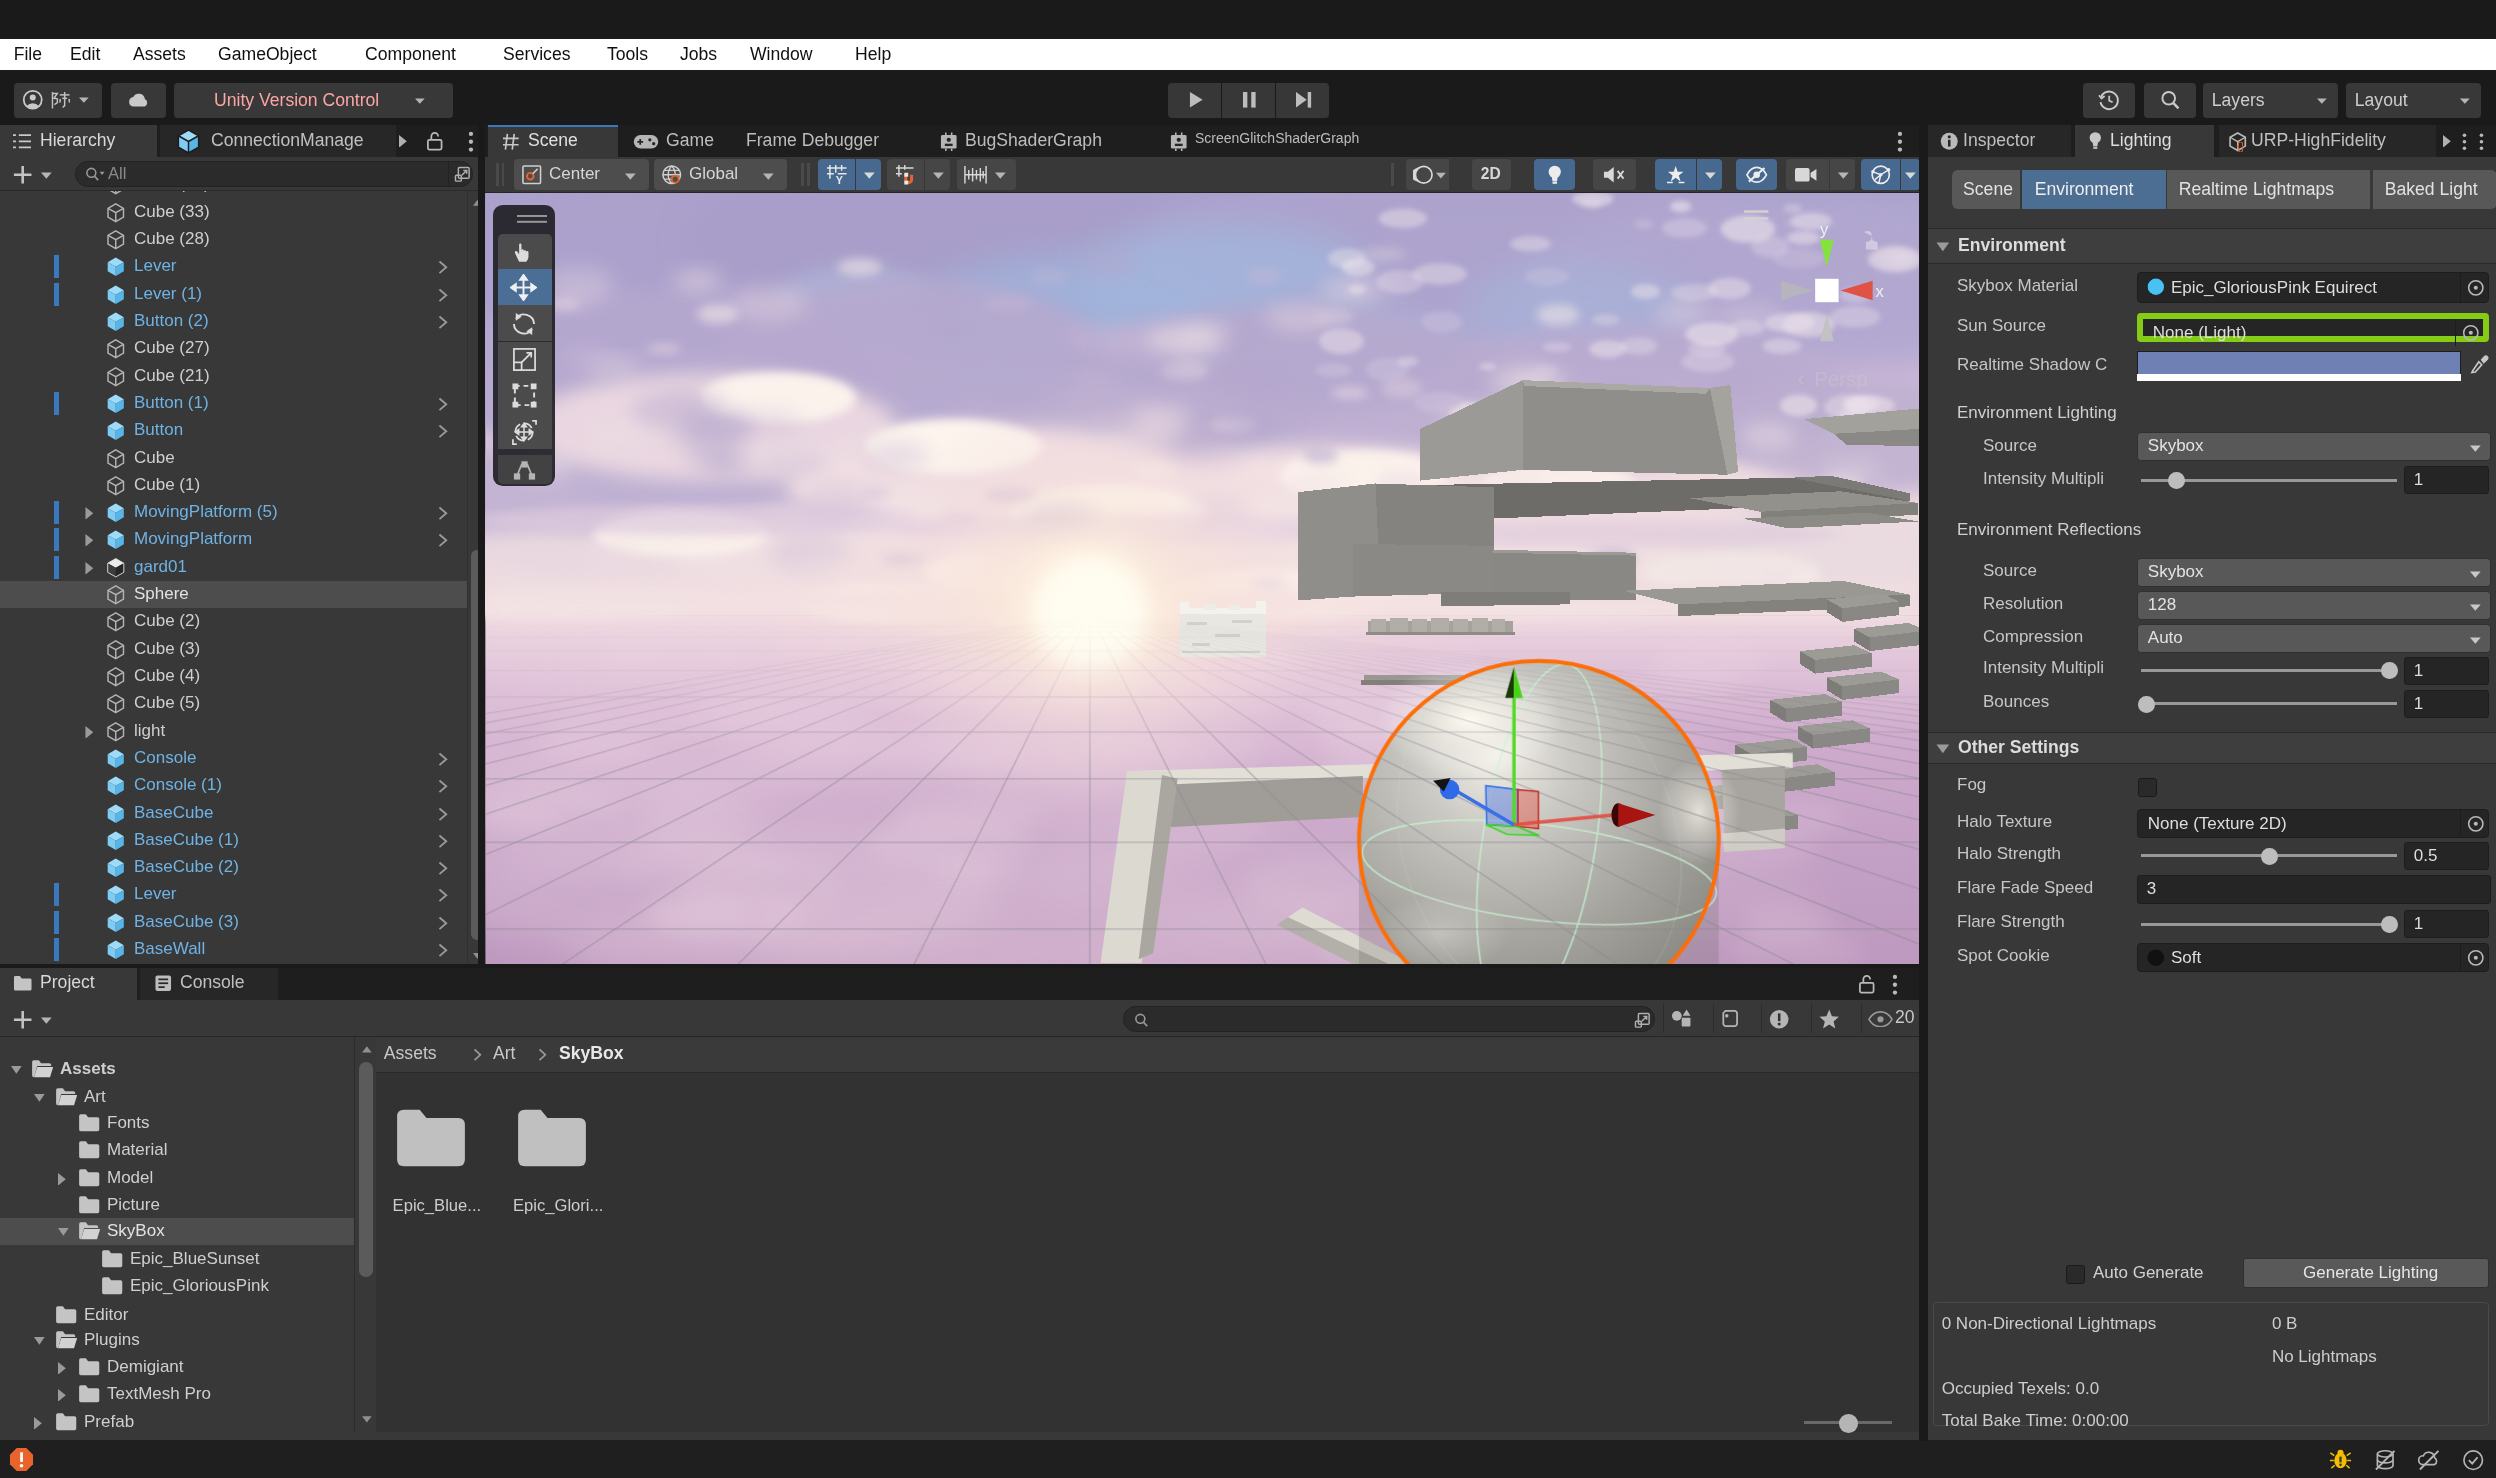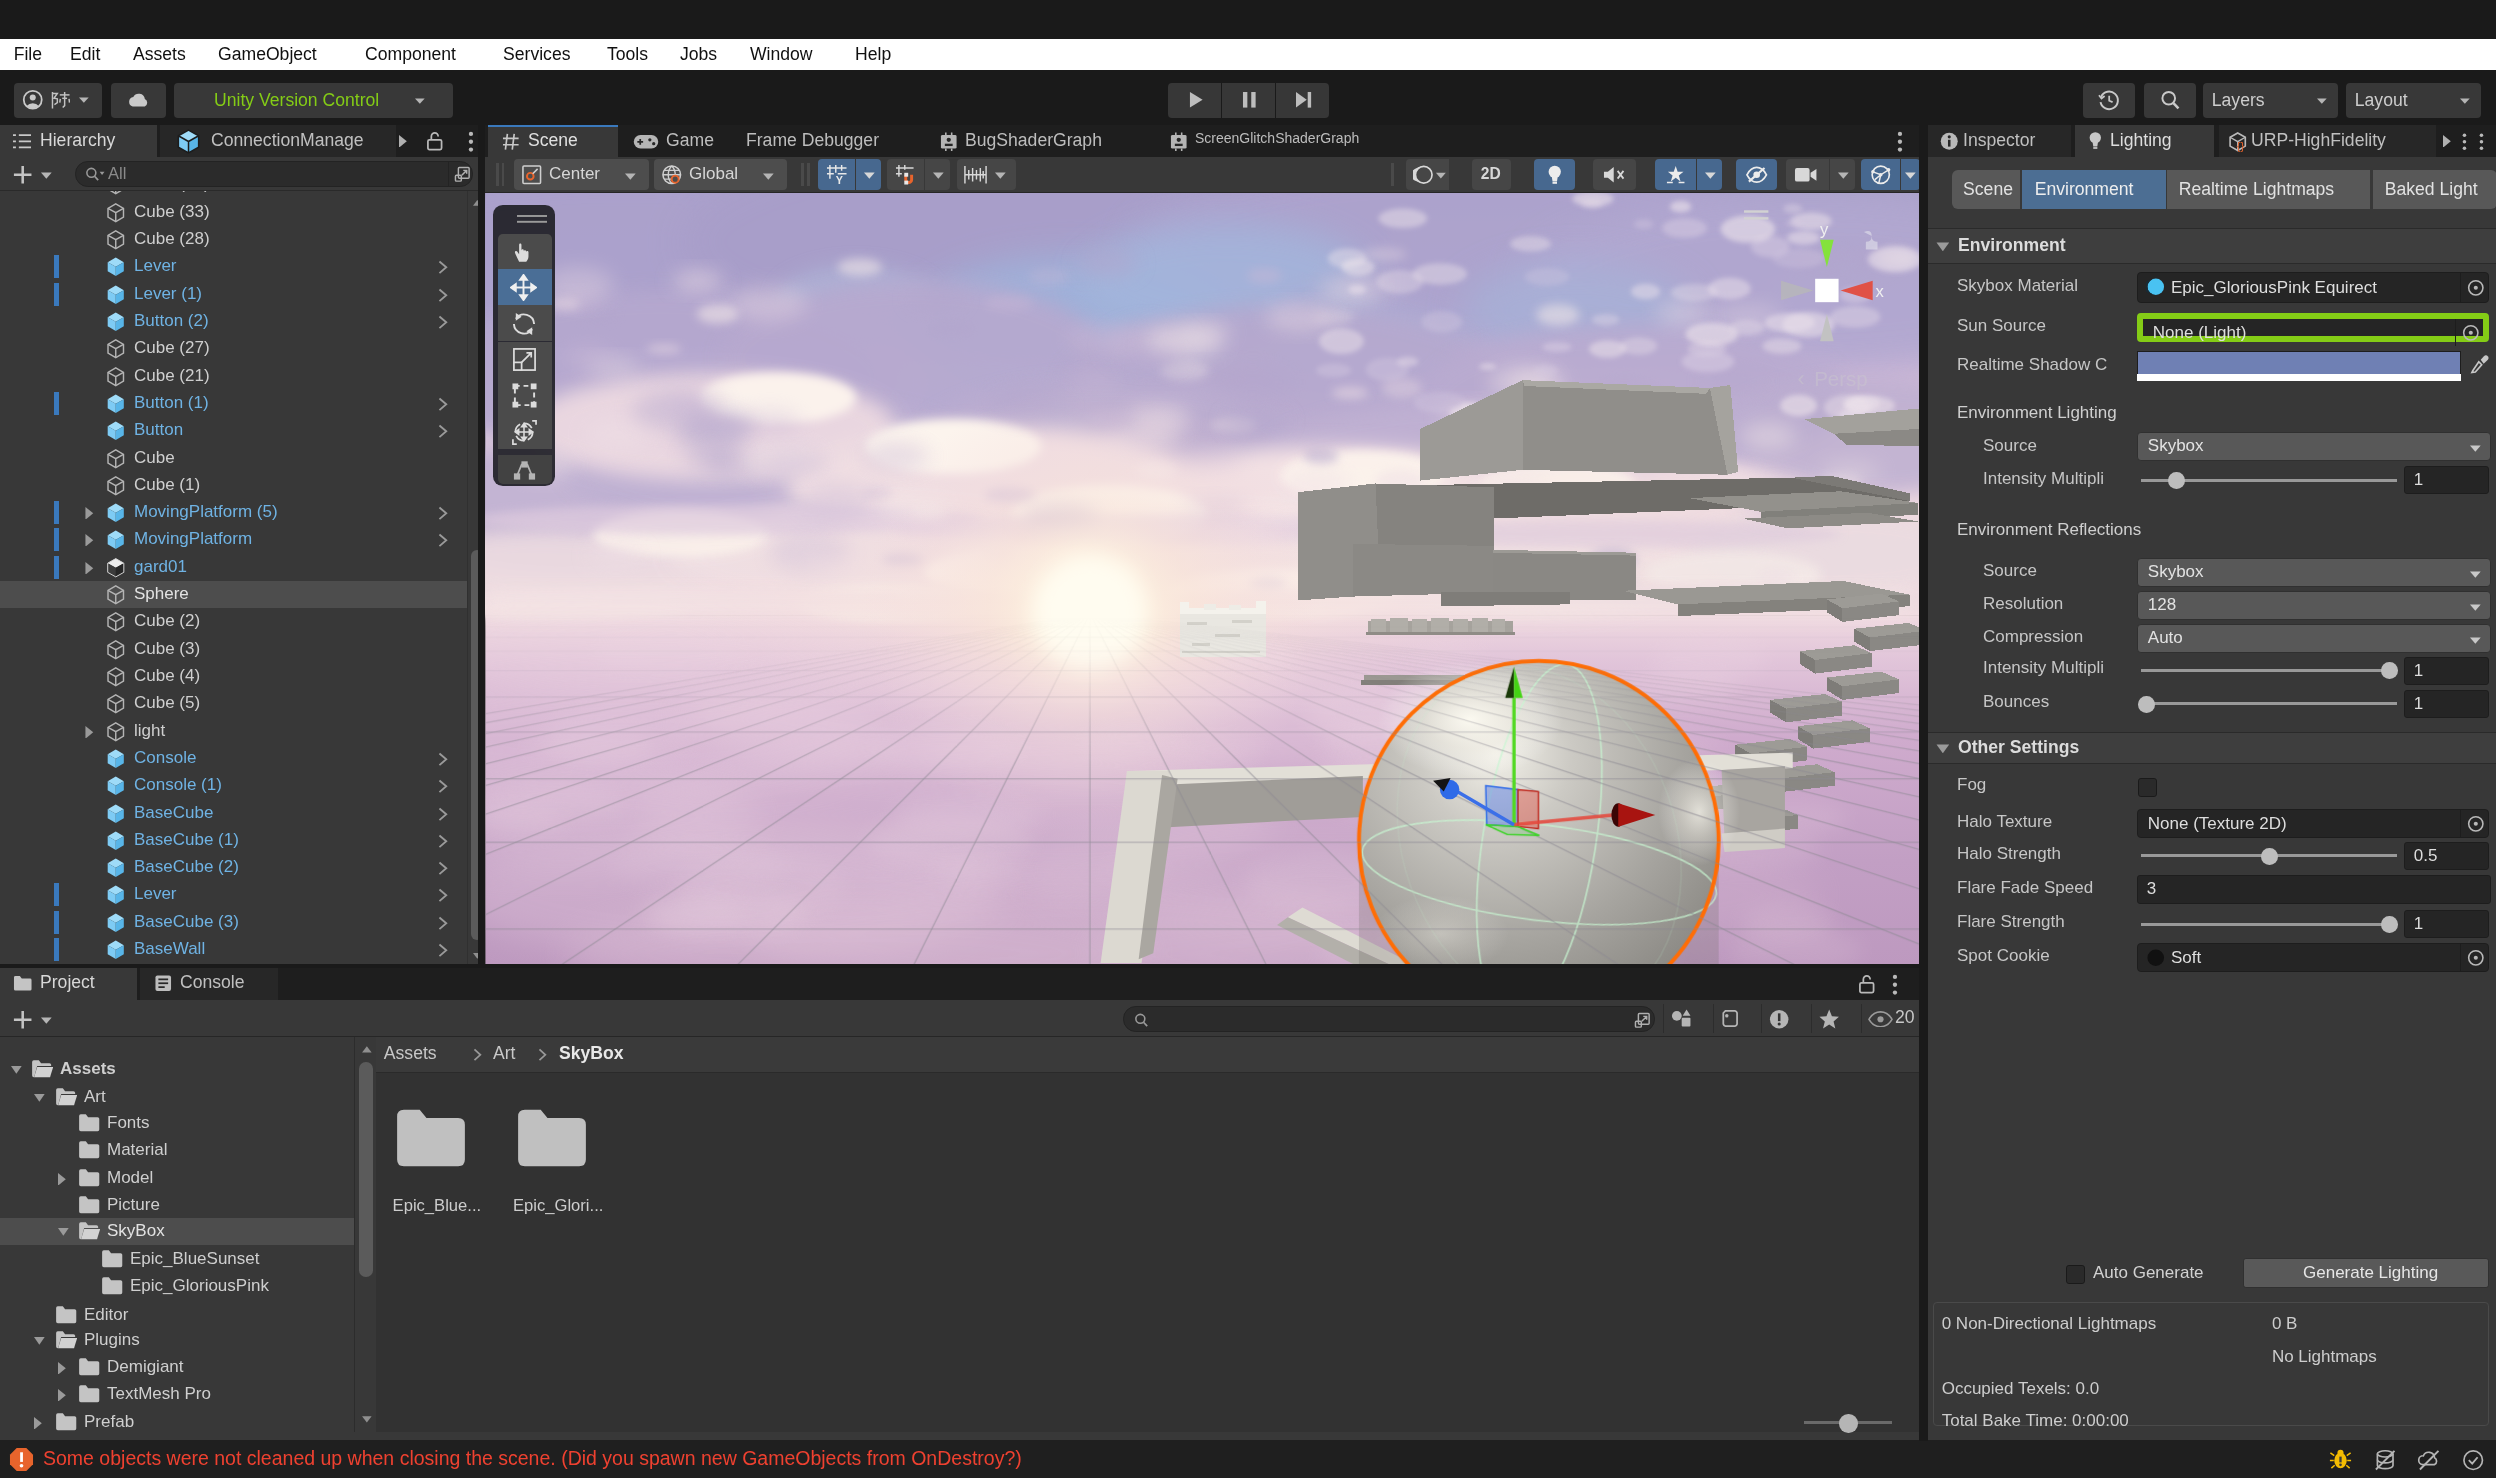--- a/index.html
+++ b/index.html
@@ -44,21 +44,21 @@
  <svg class="a" style="left:64px;top:13.7px" width="11.7" height="7.8" viewBox="0 0 12 8">
           <path d="M1 1.5 6 7 11 1.5Z" fill="#b5b5b5"></path>
         </svg>
 </div>
 <div class="a" style="left:111px;top:12.7px;width:55px;height:35px;background:#383838;border-radius:3.9px">
  <svg class="a" style="left:14.6px;top:7.8px" width="25" height="19.5" viewBox="0 0 26 20">
   <path d="M7 17 A 5 5 0 0 1 7.6 7.2 A 6.4 6.4 0 0 1 19.6 9.3 A 4.2 4.2 0 0 1 19.5 17Z" fill="#c9c9c9"></path>
  </svg>
 </div>
 <div class="a" style="left:174px;top:12.7px;width:279px;height:35px;background:#383838;border-radius:3.9px">
- <div class="tx" style="left:40px;top:7.8px;font-size:17.6px;color:#84cc16">Unity Version Control</div>
+ <div class="tx" style="left:40px;top:7.8px;font-size:17.6px;color:#fca5a5">Unity Version Control</div>
  <svg class="a" style="left:240px;top:14.6px" width="11.7" height="7.8" viewBox="0 0 12 8">
           <path d="M1 1.5 6 7 11 1.5Z" fill="#b5b5b5"></path>
         </svg>
 </div>
 <div class="a" style="left:1168px;top:12.7px;width:53px;height:35px;background:#373737;border-radius:3.9px 0 0 3.9px">
  <svg class="a" style="left:19.5px;top:8.8px" width="15.6" height="17.6" viewBox="0 0 16 18">
           <path d="M2 1 15 9 2 17Z" fill="#bdbdbd"></path>
         </svg>
       </div>
 <div class="a" style="left:1222px;top:12.7px;width:53px;height:35px;background:#373737">
@@ -1688,21 +1688,20 @@
 </div>
 <div class="a" style="left:1804px;top:454px;width:88px;height:2.9px;background:#6a6a6a"></div>
 <div class="a" style="left:1839px;top:447px;width:18.5px;height:18.5px;background:#b5b5b5;border-radius:50%"></div>
 </div>
 <div class="a" style="left:0;top:1440px;width:2497px;height:38px;background:#1f1f1f">
  <svg class="a" style="left:8.8px;top:6.8px" width="25" height="25" viewBox="0 0 26 26">
   <path d="M8 1 18 1 25 8 25 18 18 25 8 25 1 18 1 8Z" fill="#e8642c"></path>
   <rect x="11.6" y="5.5" width="2.9" height="10" fill="#fff"></rect>
         <circle cx="13" cy="19.5" r="1.9" fill="#fff"></circle>
  </svg>
- <div class="tx" style="left:43px;top:6.8px;font-size:19.5px;color:#ef4130">Some objects were not cleaned up when closing the scene. (Did you spawn new GameObjects from OnDestroy?)</div>
  <svg class="a" style="left:2328px;top:6.8px" width="25" height="25" viewBox="0 0 26 26">
   <ellipse cx="13" cy="14" rx="6.5" ry="8" fill="#f4bc02"></ellipse>
         <circle cx="13" cy="6" r="3.2" fill="#f4bc02"></circle>
   <g stroke="#f4bc02" stroke-width="1.6">
           <path d="M6.5 9 2.5 6 M19.5 9 23.5 6 M6 14 2 14 M20 14 24 14 M7 19 3.5 22 M19 19 22.5 22"></path>
         </g>
   <rect x="11.8" y="10" width="2.4" height="6" fill="#3a3a3a"></rect>
         <circle cx="13" cy="18.5" r="1.4" fill="#3a3a3a"></circle>
  </svg>
  <svg class="a" style="left:2373px;top:7.8px" width="24.4" height="24.4" viewBox="0 0 25 25">

